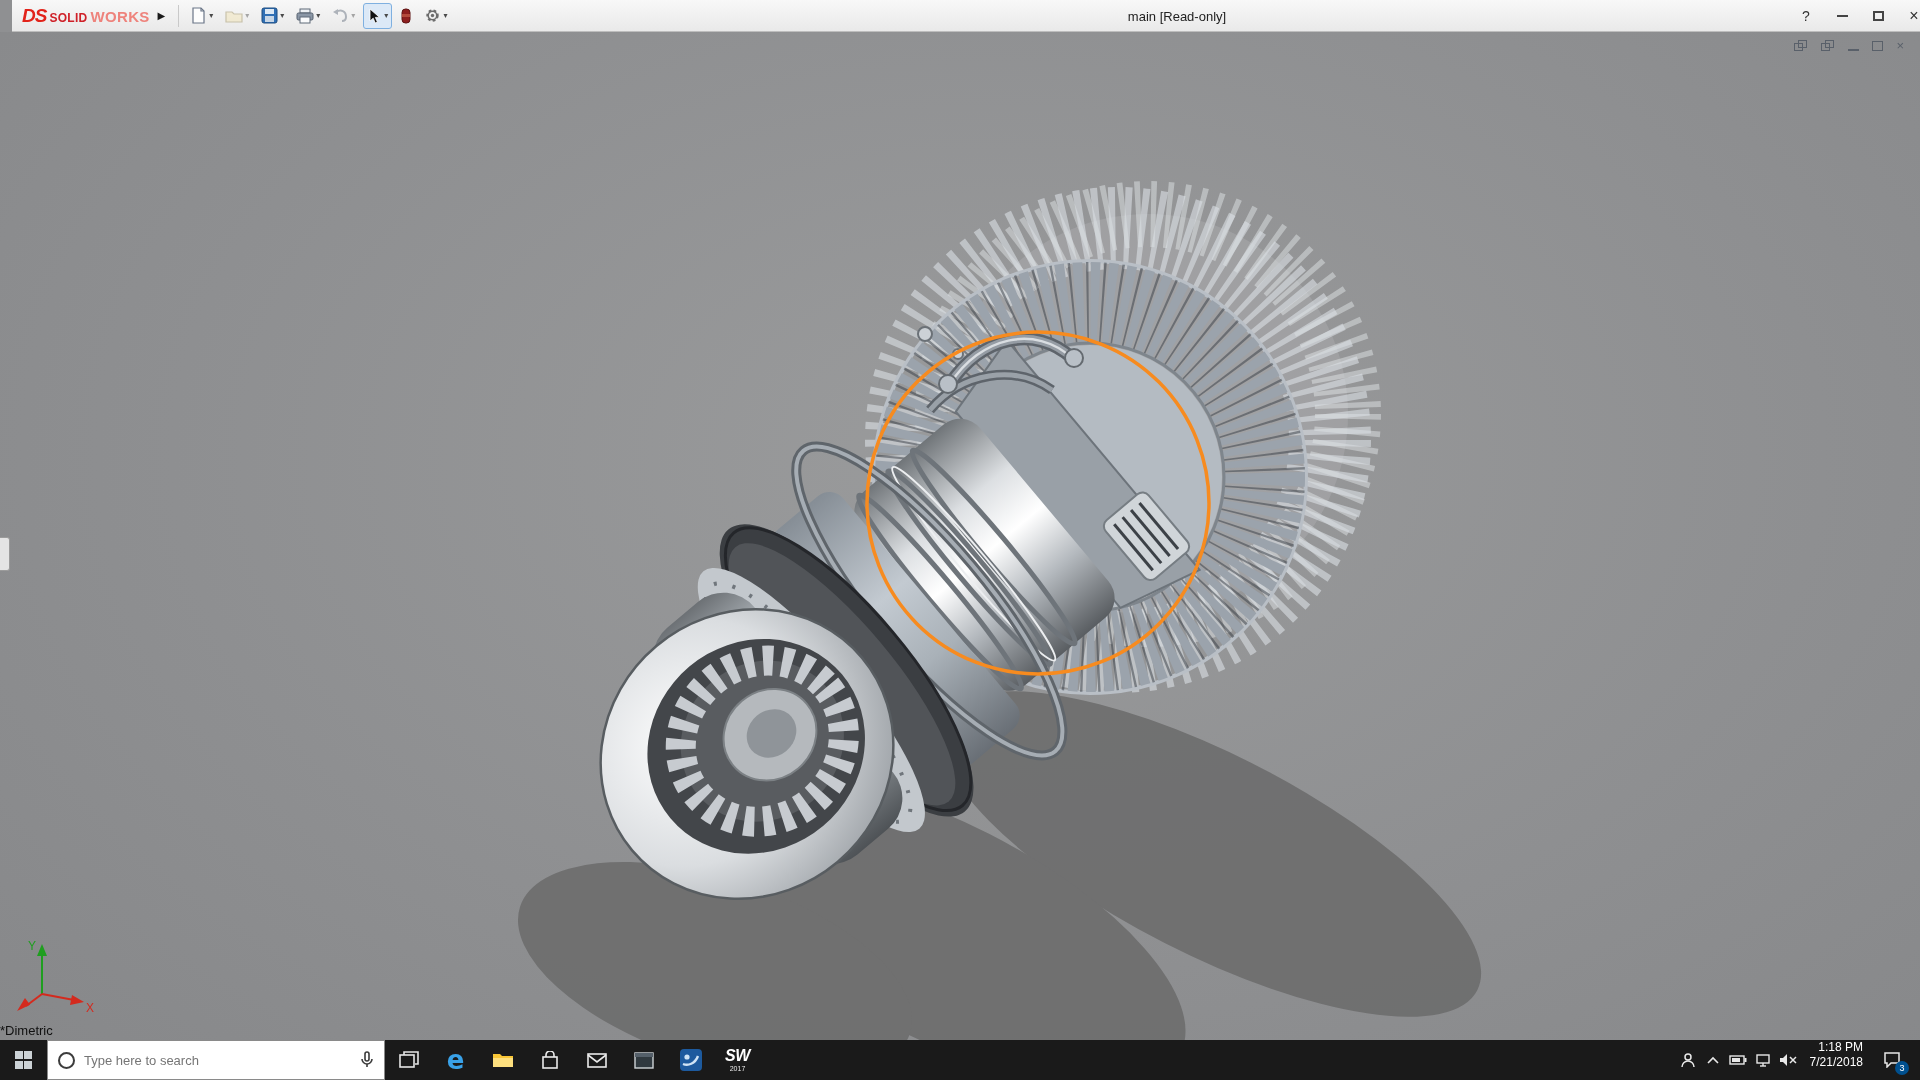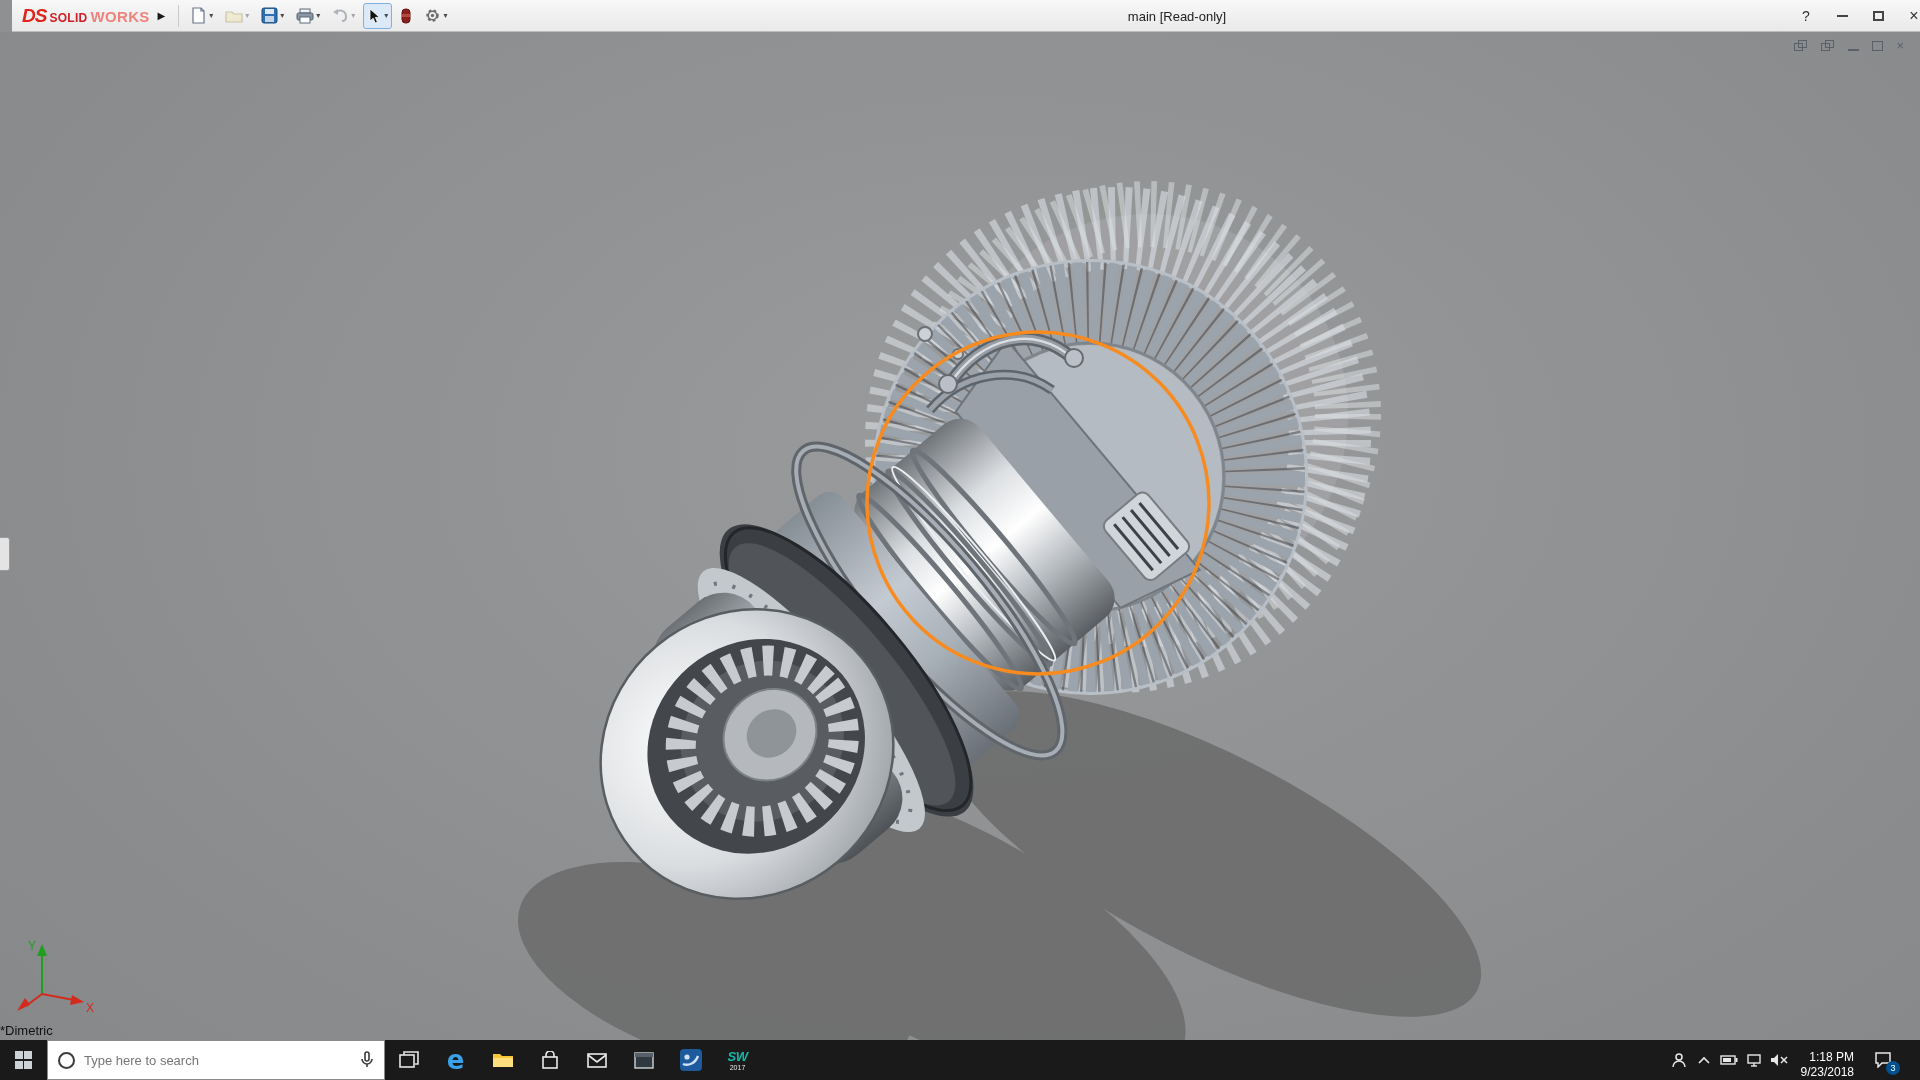--- a/index.html
+++ b/index.html
@@ -48,23 +48,23 @@
   .taskbar{position:absolute;bottom:0;left:0;width:100%;height:40px;background:#1a1a1a;
     display:flex;align-items:stretch;z-index:20}
   .task-btn{width:47px;display:flex;align-items:center;justify-content:center;flex:none}
   .win-logo{display:grid;grid-template-columns:8px 8px;grid-template-rows:8px 8px;gap:1.5px}
   .win-logo div{background:#ccd2d6}
   .search-box{width:338px;flex:none;background:#ffffff;border:1px solid #8a8a8a;display:flex;align-items:center;padding:0 10px;gap:9px}
   .cortana{width:17px;height:17px;border:2px solid #3c3c3c;border-radius:50%;flex:none}
   .search-input{flex:1;border:0;outline:0;background:transparent;font-size:13px;color:#444;font-family:"Liberation Sans",sans-serif}
   .edge-glyph{font-size:26px;font-weight:bold;color:#39a2e9;font-family:"DejaVu Sans",sans-serif}
   .sw17{display:flex;flex-direction:column;align-items:center;line-height:1}
-  .sw17 .sw{font-size:13px;font-weight:bold;font-style:italic;color:#14b8a6;letter-spacing:-.5px}
+  .sw17 .sw{font-size:16px;font-weight:bold;font-style:italic;color:#ffffff;letter-spacing:-.5px}
   .sw17 .yr{font-size:7px;color:#e8e8e8;margin-top:1px}
-  .tray{margin-left:auto;display:flex;align-items:flex-end;padding-right:17px}
+  .tray{margin-left:auto;display:flex;align-items:flex-start;padding-right:8px}
   .tray-ico{width:25px;height:40px;display:flex;align-items:center;justify-content:center;color:#e8e8e8;flex:none}
   .clock{display:flex;flex-direction:column;align-items:flex-end;justify-content:center;color:#fff;font-size:12px;line-height:15px;padding:0 9px;text-align:right;flex:none}
   .action{position:relative;width:40px}
   .badge{position:absolute;right:3px;bottom:5px;min-width:14px;height:14px;border-radius:50%;
     background:#00508f;color:#fff;font-size:9px;display:flex;align-items:center;justify-content:center;padding:0 2px}
 </style>
 </head>
 <body>
 
 <div class="stage">
@@ -384,21 +384,21 @@
       </div>
       <div class="tray-ico">
         <svg width="18" height="14" viewBox="0 0 18 14">
           <path d="M1 5 h3 l4 -4 v12 l-4 -4 h-3 z" fill="#e8e8e8"></path>
           <line x1="11" y1="4" x2="17" y2="10" stroke="#e8e8e8" stroke-width="1.5"></line>
           <line x1="17" y1="4" x2="11" y2="10" stroke="#e8e8e8" stroke-width="1.5"></line>
         </svg>
       </div>
       <div class="clock">
         <span>1:18 PM</span>
-        <span>9/23/2018</span>
+        <span>7/21/2018</span>
       </div>
       <div class="tray-ico action">
         <svg width="18" height="16" viewBox="0 0 18 16">
           <path d="M2 1 h14 v10 h-8 l-4 4 v-4 h-2 z" fill="none" stroke="#e8e8e8" stroke-width="1.5"></path>
         </svg>
         <span class="badge">3</span>
       </div>
     </div>
   </div>
 </div>

